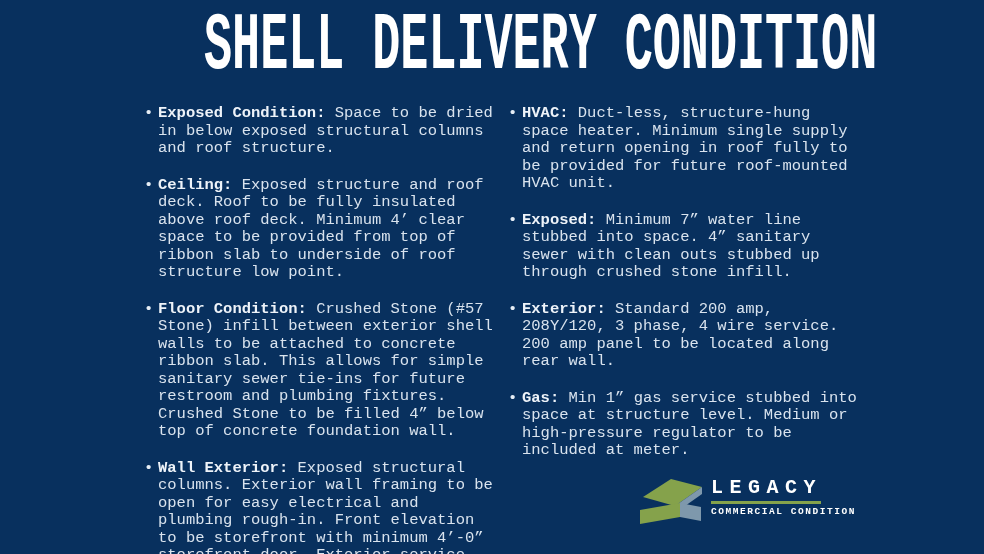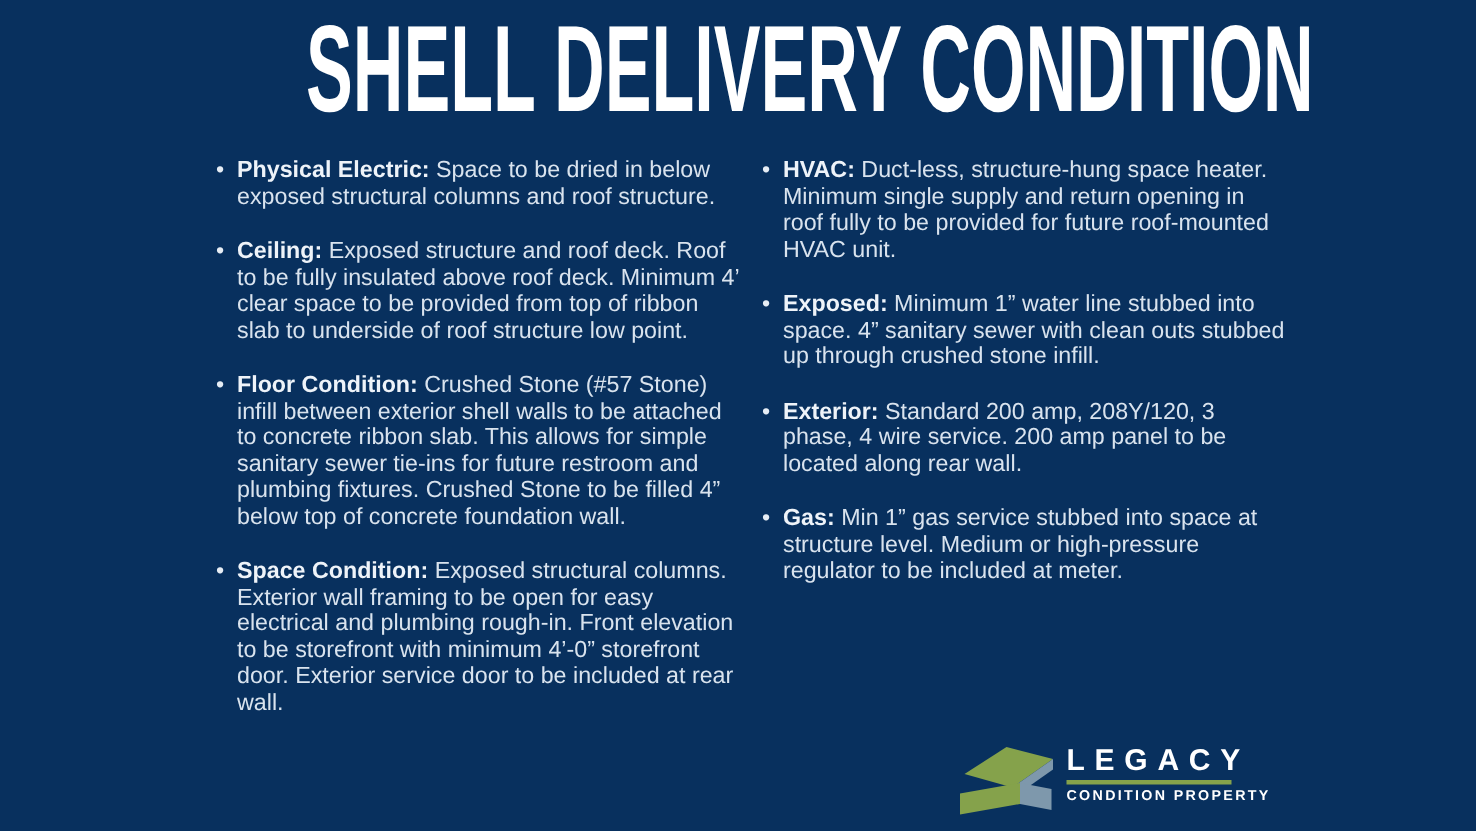--- a/index.html
+++ b/index.html
@@ -6,21 +6,21 @@
     margin: 0;
     padding: 0;
     background: #08305e;
   }
   .slide {
     position: relative;
     width: 949px;
     height: 554px;
     background: #08305e;
     overflow: hidden;
-    font-family: Liberation Sans, sans-serif;
+    font-family: Liberation Mono, monospace;
   }
   
   .title {
     position: absolute;
     left: 0;
     right: 0;
     top: 6px;
     margin: 0;
     text-align: center;
     color: #ffffff;
@@ -59,21 +59,21 @@
   }
   .bt { margin: 0; }
   .lbl {
     font-weight: 700;
     color: #eef3f9;
   }
   
   .logo {
     position: absolute;
     left: 636px;
-    top: 492px;
+    top: 473px;
     display: flex;
     align-items: flex-start;
     justify-content: flex-end;
   }
   .logo-icon {
     width: 68px;
     height: 56px;
     display: block;
   }
   .logo-text {
@@ -106,44 +106,44 @@
 </head>
 <body>
 
 <div class="slide">
 
   <h1 class="title">SHELL DELIVERY CONDITION</h1>
 
   <ul class="col col-left">
     <li class="bullet-item">
       <span class="dot">•</span>
-      <p class="bt"><span class="lbl">Physical Electric:</span><span> Space to be dried in below exposed structural columns and roof structure.</span></p>
+      <p class="bt"><span class="lbl">Exposed Condition:</span><span> Space to be dried in below exposed structural columns and roof structure.</span></p>
     </li>
     <li class="bullet-item">
       <span class="dot">•</span>
       <p class="bt"><span class="lbl">Ceiling:</span><span> Exposed structure and roof deck. Roof to be fully insulated above roof deck. Minimum 4’ clear space to be provided from top of ribbon slab to underside of roof structure low point.</span></p>
     </li>
     <li class="bullet-item">
       <span class="dot">•</span>
       <p class="bt"><span class="lbl">Floor Condition:</span><span> Crushed Stone (#57 Stone) infill between exterior shell walls to be attached to concrete ribbon slab. This allows for simple sanitary sewer tie-ins for future restroom and plumbing fixtures. Crushed Stone to be filled 4” below top of concrete foundation wall.</span></p>
     </li>
     <li class="bullet-item">
       <span class="dot">•</span>
-      <p class="bt"><span class="lbl">Space Condition:</span><span> Exposed structural columns. Exterior wall framing to be open for easy electrical and plumbing rough-in. Front elevation to be storefront with minimum 4’-0” storefront door. Exterior service door to be included at rear wall.</span></p>
+      <p class="bt"><span class="lbl">Wall Exterior:</span><span> Exposed structural columns. Exterior wall framing to be open for easy electrical and plumbing rough-in. Front elevation to be storefront with minimum 4’-0” storefront door. Exterior service door to be included at rear wall.</span></p>
     </li>
   </ul>
 
   <ul class="col col-right">
     <li class="bullet-item">
       <span class="dot">•</span>
       <p class="bt"><span class="lbl">HVAC:</span><span> Duct-less, structure-hung space heater. Minimum single supply and return opening in roof fully to be provided for future roof-mounted HVAC unit.</span></p>
     </li>
     <li class="bullet-item">
       <span class="dot">•</span>
-      <p class="bt"><span class="lbl">Exposed:</span><span> Minimum 1” water line stubbed into space. 4” sanitary sewer with clean outs stubbed up through crushed stone infill.</span></p>
+      <p class="bt"><span class="lbl">Exposed:</span><span> Minimum 7” water line stubbed into space. 4” sanitary sewer with clean outs stubbed up through crushed stone infill.</span></p>
     </li>
     <li class="bullet-item">
       <span class="dot">•</span>
       <p class="bt"><span class="lbl">Exterior:</span><span> Standard 200 amp, 208Y/120, 3 phase, 4 wire service. 200 amp panel to be located along rear wall.</span></p>
     </li>
     <li class="bullet-item">
       <span class="dot">•</span>
       <p class="bt"><span class="lbl">Gas:</span><span> Min 1” gas service stubbed into space at structure level. Medium or high-pressure regulator to be included at meter.</span></p>
     </li>
   </ul>
@@ -151,17 +151,17 @@
   <div class="logo">
     <svg class="logo-icon" viewBox="0 0 68 56" xmlns="http://www.w3.org/2000/svg" aria-hidden="true">
       <polygon points="7,24 35,6 66,14 39,33" fill="#85a24b"></polygon>
       <polygon points="66,14 66,21 39,40 39,33" fill="#7e98ac"></polygon>
       <polygon points="4,37 44,30 44,44 4,51" fill="#85a24b"></polygon>
       <polygon points="44,30 65,34 65,48 44,44" fill="#7e98ac"></polygon>
     </svg>
     <div class="logo-text">
       <div class="logo-name">LEGACY</div>
       <div class="logo-rule"></div>
-      <div class="logo-tagline">CONDITION PROPERTY</div>
+      <div class="logo-tagline">COMMERCIAL CONDITION</div>
     </div>
   </div>
 
 </div>
 
 </body></html>

